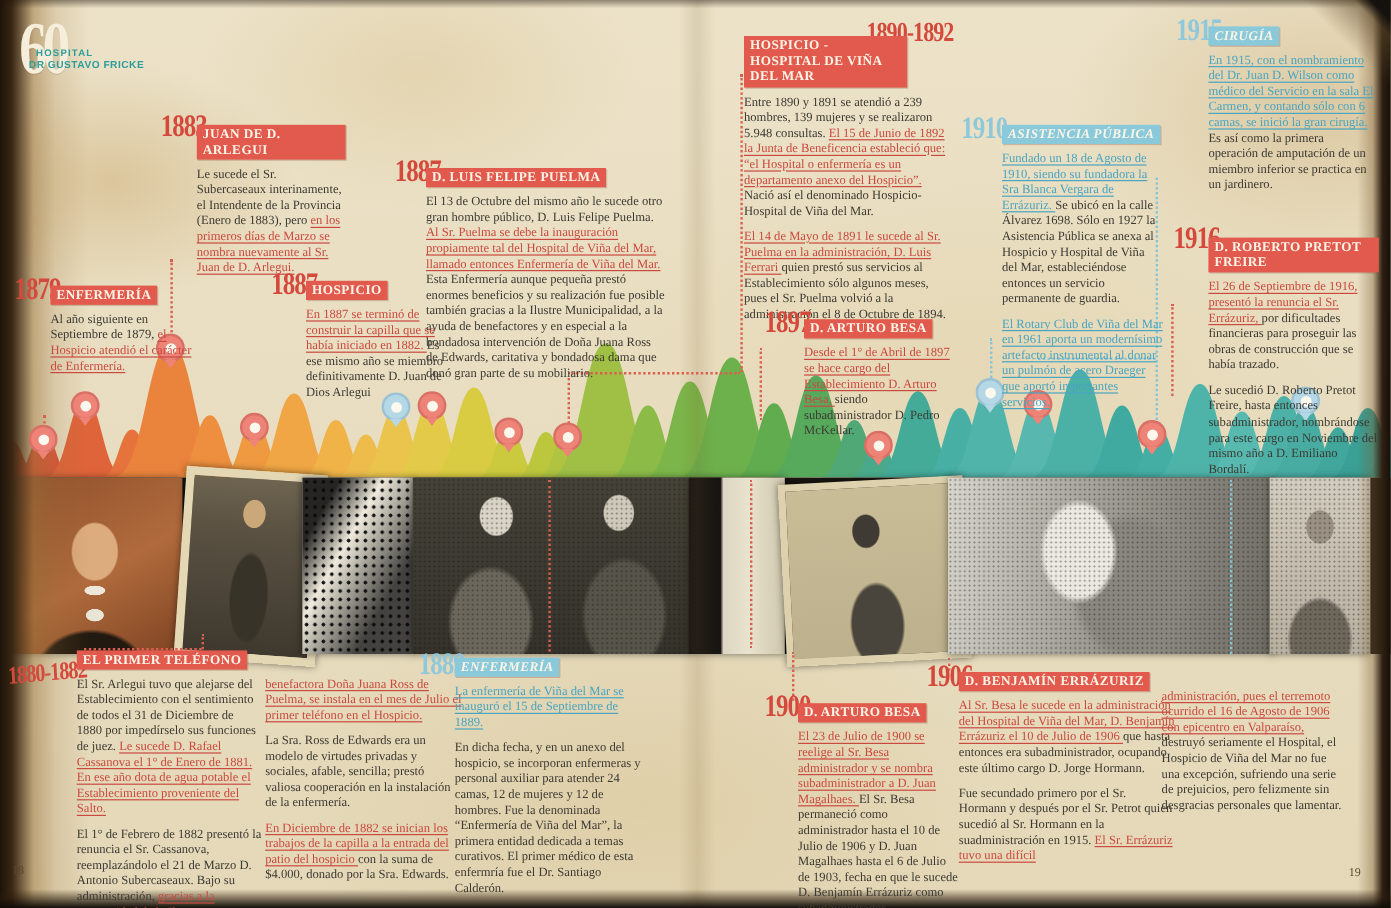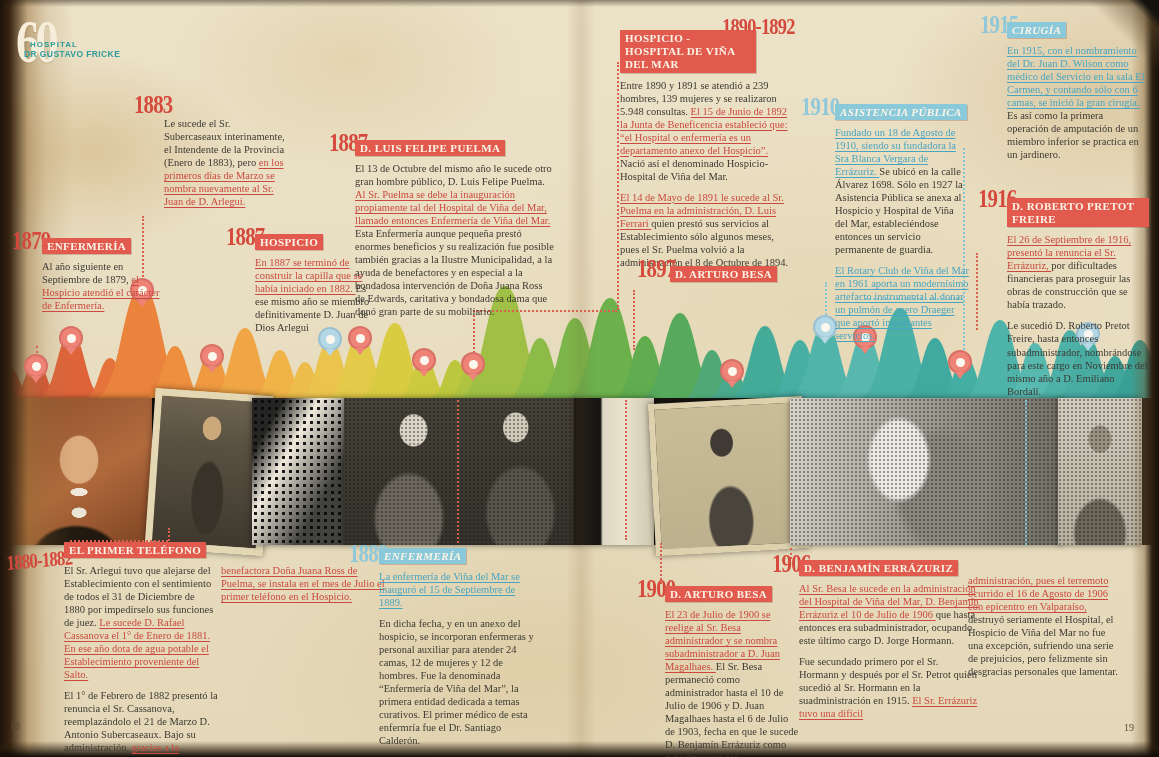--- a/index.html
+++ b/index.html
@@ -203,39 +203,41 @@
     <div class="pin red" style="left: 424px; top: 360px;"></div>
     <div class="pin red" style="left: 473px; top: 364px;"></div>
     <div class="pin red" style="left: 732px; top: 371px;"></div>
     <div class="pin blue" style="left: 825px; top: 327px;"></div>
     <div class="pin red" style="left: 865px; top: 337px;"></div>
     <div class="pin red" style="left: 960px; top: 362px;"></div>
     <div class="pin blue" style="left: 1088px; top: 334px;"></div>
     <div class="yr red" style="left: 12px; top: 226px;">1879</div>
     <div class="section" style="left: 42px; top: 238px; width: 118px;"><div class="hd red">ENFERMERÍA</div><br><p><span class="sg-n">Al año siguiente en Septiembre de 1879, </span><span class="sg-r">el Hospicio atendió el carácter de Enfermería.</span></p></div>
     <div class="yr red" style="left: 134px; top: 90px;">1883</div>
-    <div class="section" style="left: 164px; top: 104px; width: 124px;"><br><p><span class="sg-n">Le sucede el Sr. Subercaseaux interinamente, el Intendente de la Provincia (Enero de 1883), pero </span><span class="sg-r">en los primeros días de Marzo se nombra nuevamente al Sr. Juan de D. Arlegui.</span></p></div>
+    <div class="section" style="left: 164px; top: 104px; width: 124px;"><div class="hd red">JUAN DE D. ARLEGUI</div><br><p><span class="sg-n">Le sucede el Sr. Subercaseaux interinamente, el Intendente de la Provincia (Enero de 1883), pero </span><span class="sg-r">en los primeros días de Marzo se nombra nuevamente al Sr. Juan de D. Arlegui.</span></p></div>
     <div class="yr red" style="left: 226px; top: 222px;">1887</div>
     <div class="section" style="left: 255px; top: 234px; width: 120px;"><div class="hd red">HOSPICIO</div><br><p><span class="sg-r">En 1887 se terminó de construir la capilla que se había iniciado en 1882. </span><span class="sg-n">Es ese mismo año se miembro definitivamente D. Juan de Dios Arlegui</span></p></div>
     <div class="yr red" style="left: 329px; top: 128px;">1887</div>
     <div class="section" style="left: 355px; top: 140px; width: 200px;"><div class="hd red">D. LUIS FELIPE PUELMA</div><br><p><span class="sg-n">El 13 de Octubre del mismo año le sucede otro gran hombre público, D. Luis Felipe Puelma. </span><span class="sg-r">Al Sr. Puelma se debe la inauguración propiamente tal del Hospital de Viña del Mar, llamado entonces Enfermería de Viña del Mar. </span><span class="sg-n">Esta Enfermería aunque pequeña prestó enormes beneficios y su realización fue posible también gracias a la Ilustre Municipalidad, a la ayuda de benefactores y en especial a la bondadosa intervención de Doña Juana Ross de Edwards, caritativa y bondadosa dama que donó gran parte de su mobiliario.</span></p></div>
     <div class="yr red" style="left: 722px; top: 14px; font-size: 23px;">1890-1892</div>
     <div class="section" style="left: 620px; top: 30px; width: 174px;"><div class="hd red" style="max-width: 126px;">HOSPICIO - HOSPITAL DE VIÑA DEL MAR</div><br><p><span class="sg-n">Entre 1890 y 1891 se atendió a 239 hombres, 139 mujeres y se realizaron 5.948 consultas. </span><span class="sg-r">El 15 de Junio de 1892 la Junta de Beneficencia estableció que: “el Hospital o enfermería es un departamento anexo del Hospicio”. </span><span class="sg-n">Nació así el denominado Hospicio-Hospital de Viña del Mar.</span></p><p><span class="sg-r">El 14 de Mayo de 1891 le sucede al Sr. Puelma en la administración, D. Luis Ferrari </span><span class="sg-n">quien prestó sus servicios al Establecimiento sólo algunos meses, pues el Sr. Puelma volvió a la administración el 8 de Octubre de 1894.</span></p></div>
     <div class="yr red" style="left: 637px; top: 254px;">1897</div>
-    <div class="section" style="left: 670px; top: 266px; width: 122px;"><div class="hd red">D. ARTURO BESA</div><br></div>
+    <div class="section" style="left: 670px; top: 266px; width: 122px;"><div class="hd red">D. ARTURO BESA</div><br><p><span class="sg-r">Desde el 1° de Abril de 1897 se hace cargo del Establecimiento D. Arturo Besa, </span><span class="sg-n">siendo subadministrador D. Pedro McKellar.</span></p></div>
     <div class="yr blue" style="left: 801px; top: 92px;">1910</div>
     <div class="section" style="left: 835px; top: 104px; width: 134px;"><div class="hd blue">ASISTENCIA PÚBLICA</div><br><p><span class="sg-b">Fundado un 18 de Agosto de 1910, siendo su fundadora la Sra Blanca Vergara de Errázuriz. </span><span class="sg-n">Se ubicó en la calle Álvarez 1698. Sólo en 1927 la Asistencia Pública se anexa al Hospicio y Hospital de Viña del Mar, estableciéndose entonces un servicio permanente de guardia.</span></p><p><span class="sg-b">El Rotary Club de Viña del Mar en 1961 aporta un modernísimo artefacto instrumental al donar un pulmón de acero Draeger que aportó importantes servicios.</span></p></div>
     <div class="yr blue" style="left: 980px; top: 10px;">1915</div>
     <div class="section" style="left: 1007px; top: 22px; width: 138px;"><div class="hd blue">CIRUGÍA</div><br><p><span class="sg-b">En 1915, con el nombramiento del Dr. Juan D. Wilson como médico del Servicio en la sala El Carmen, y contando sólo con 6 camas, se inició la gran cirugía. </span><span class="sg-n">Es así como la primera operación de amputación de un miembro inferior se practica en un jardinero.</span></p></div>
     <div class="yr red" style="left: 978px; top: 184px;">1916</div>
     <div class="section" style="left: 1007px; top: 198px; width: 142px;"><div class="hd red">D. ROBERTO PRETOT FREIRE</div><br><p><span class="sg-r">El 26 de Septiembre de 1916, presentó la renuncia el Sr. Errázuriz, </span><span class="sg-n">por dificultades financieras para proseguir las obras de construcción que se había trazado.</span></p><p><span class="sg-n">Le sucedió D. Roberto Pretot Freire, hasta entonces subadministrador, nombrándose para este cargo en Noviembre del mismo año a D. Emiliano Bordalí.</span></p></div>
     <div class="yr red" style="left: 6px; top: 551px; font-size: 21px; transform: scaleX(0.8) rotate(-4deg);">1880-1882</div>
     <div class="section" style="left: 64px; top: 542px; width: 154px;"><div class="hd red">EL PRIMER TELÉFONO</div><br><p><span class="sg-n">El Sr. Arlegui tuvo que alejarse del Establecimiento con el sentimiento de todos el 31 de Diciembre de 1880 por impedírselo sus funciones de juez. </span><span class="sg-r">Le sucede D. Rafael Cassanova el 1° de Enero de 1881. En ese año dota de agua potable el Establecimiento proveniente del Salto.</span></p><p><span class="sg-n">El 1° de Febrero de 1882 presentó la renuncia el Sr. Cassanova, reemplazándolo el 21 de Marzo D. Antonio Subercaseaux. Bajo su administración, </span><span class="sg-r">gracias a la generosidad de la Ilustre</span></p></div>
     <div class="section" style="left: 221px; top: 564px; width: 164px;">
       <p><span class="sg-r">benefactora Doña Juana Ross de Puelma, se instala en el mes de Julio el primer teléfono en el Hospicio.</span></p>
+      <p><span class="sg-n">La Sra. Ross de Edwards era un modelo de virtudes privadas y sociales, afable, sencilla; prestó valiosa cooperación en la instalación de la enfermería.</span></p>
+      <p><span class="sg-r">En Diciembre de 1882 se inician los trabajos de la capilla a la entrada del patio del hospicio </span><span class="sg-n">con la suma de $4.000, donado por la Sra. Edwards.</span></p>
     </div>
     <div class="yr blue" style="left: 349px; top: 539px;">1889</div>
     <div class="section" style="left: 379px; top: 548px; width: 162px;"><div class="hd blue">ENFERMERÍA</div><br><p><span class="sg-b">La enfermería de Viña del Mar se inauguró el 15 de Septiembre de 1889.</span></p><p><span class="sg-n">En dicha fecha, y en un anexo del hospicio, se incorporan enfermeras y personal auxiliar para atender 24 camas, 12 de mujeres y 12 de hombres. Fue la denominada “Enfermería de Viña del Mar”, la primera entidad dedicada a temas curativos. El primer médico de esta enfermría fue el Dr. Santiago Calderón.</span></p></div>
     <div class="yr red" style="left: 637px; top: 574px;">1900</div>
     <div class="section" style="left: 665px; top: 586px; width: 134px;"><div class="hd red">D. ARTURO BESA</div><br><p><span class="sg-r">El 23 de Julio de 1900 se reelige al Sr. Besa administrador y se nombra subadministrador a D. Juan Magalhaes. </span><span class="sg-n">El Sr. Besa permaneció como administrador hasta el 10 de Julio de 1906 y D. Juan Magalhaes hasta el 6 de Julio de 1903, fecha en que le sucede D. Benjamín Errázuriz como subadministrador.</span></p></div>
     <div class="yr red" style="left: 772px; top: 549px;">1906</div>
     <div class="section" style="left: 799px; top: 560px; width: 180px;"><div class="hd red">D. BENJAMÍN ERRÁZURIZ</div><br><p><span class="sg-r">Al Sr. Besa le sucede en la administración del Hospital de Viña del Mar, D. Benjamín Errázuriz el 10 de Julio de 1906 </span><span class="sg-n">que hasta entonces era subadministrador, ocupando este último cargo D. Jorge Hormann.</span></p><p><span class="sg-n">Fue secundado primero por el Sr. Hormann y después por el Sr. Petrot quien sucedió al Sr. Hormann en la suadministración en 1915. </span><span class="sg-r">El Sr. Errázuriz tuvo una difícil</span></p></div>
     <div class="section" style="left: 968px; top: 574px; width: 152px;">
       <p><span class="sg-r">administración, pues el terremoto ocurrido el 16 de Agosto de 1906 con epicentro en Valparaíso, </span><span class="sg-n">destruyó seriamente el Hospital, el Hospicio de Viña del Mar no fue una excepción, sufriendo una serie de prejuicios, pero felizmente sin desgracias personales que lamentar.</span></p>
     </div>

